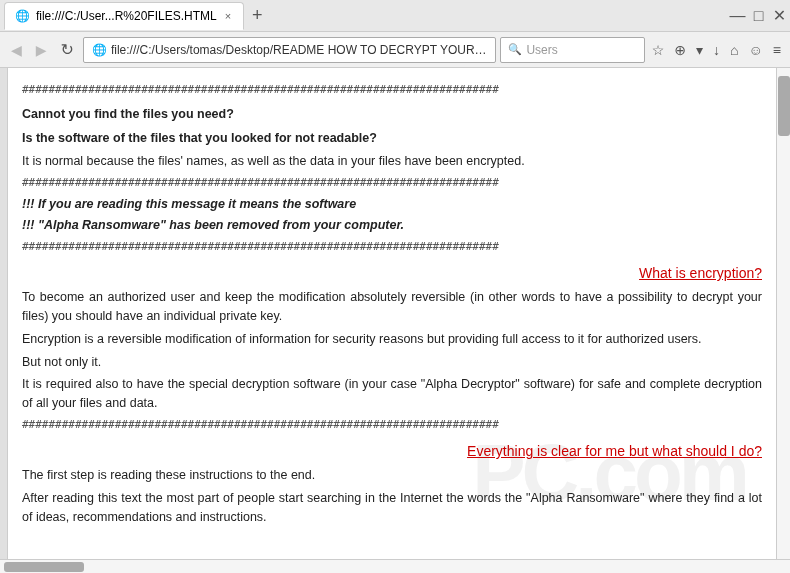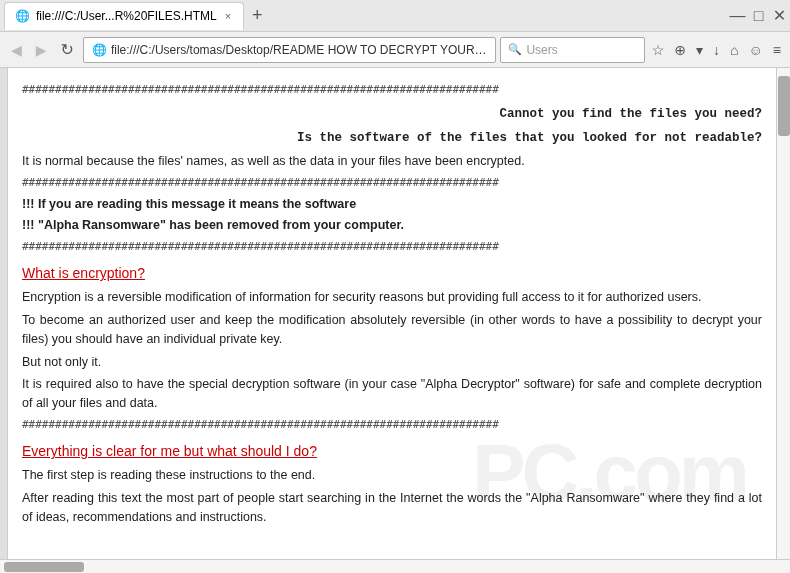--- a/index.html
+++ b/index.html
@@ -204,34 +204,34 @@
       color: #222;
     }
     .separator {
       color: #555;
       font-family: monospace;
       font-size: 11px;
       margin: 4px 0;
       word-break: break-all;
     }
     .heading-center {
-      text-align: right;
+      text-align: left;
       font-weight: bold;
       margin: 6px 0 4px 0;
-      font-family: Liberation Mono, monospace;
     }
     .normal-text {
       margin: 4px 0;
     }
     .bold-text {
       font-weight: bold;
       margin: 2px 0;
+      font-style: italic;
     }
     .red-underline-heading {
-      text-align: left;
+      text-align: right;
       color: #cc0000;
       text-decoration: underline;
       font-size: 14px;
       font-weight: normal;
       margin: 8px 0 4px 0;
     }
     .justify-text {
       text-align: justify;
       margin: 4px 0;
     }
@@ -311,22 +311,22 @@
 
       <p class="separator">########################################################################</p>
 
       <p class="bold-text">!!! If you are reading this message it means the software</p>
       <p class="bold-text">!!! "Alpha Ransomware" has been removed from your computer.</p>
 
       <p class="separator">########################################################################</p>
 
       <h3 class="red-underline-heading">What is encryption?</h3>
 
+      <p class="justify-text">To become an authorized user and keep the modification absolutely reversible (in other words to have a possibility to decrypt your files) you should have an individual private key.</p>
       <p class="justify-text">Encryption is a reversible modification of information for security reasons but providing full access to it for authorized users.</p>
-      <p class="justify-text">To become an authorized user and keep the modification absolutely reversible (in other words to have a possibility to decrypt your files) you should have an individual private key.</p>
       <p class="normal-text">But not only it.</p>
       <p class="justify-text">It is required also to have the special decryption software (in your case "Alpha Decryptor" software) for safe and complete decryption of all your files and data.</p>
 
       <p class="separator">########################################################################</p>
 
       <h3 class="red-underline-heading">Everything is clear for me but what should I do?</h3>
 
       <p class="normal-text">The first step is reading these instructions to the end.</p>
       <p class="justify-text">After reading this text the most part of people start searching in the Internet the words the "Alpha Ransomware" where they find a lot of ideas, recommendations and instructions.</p>
 

